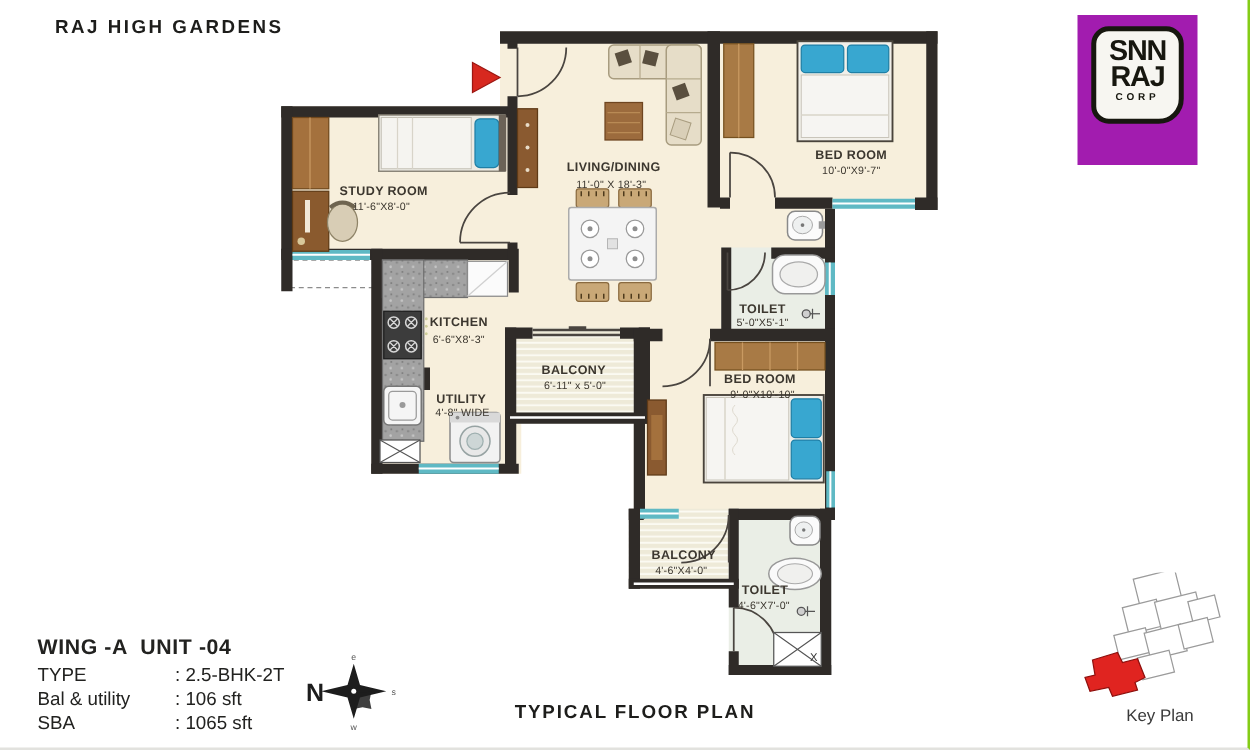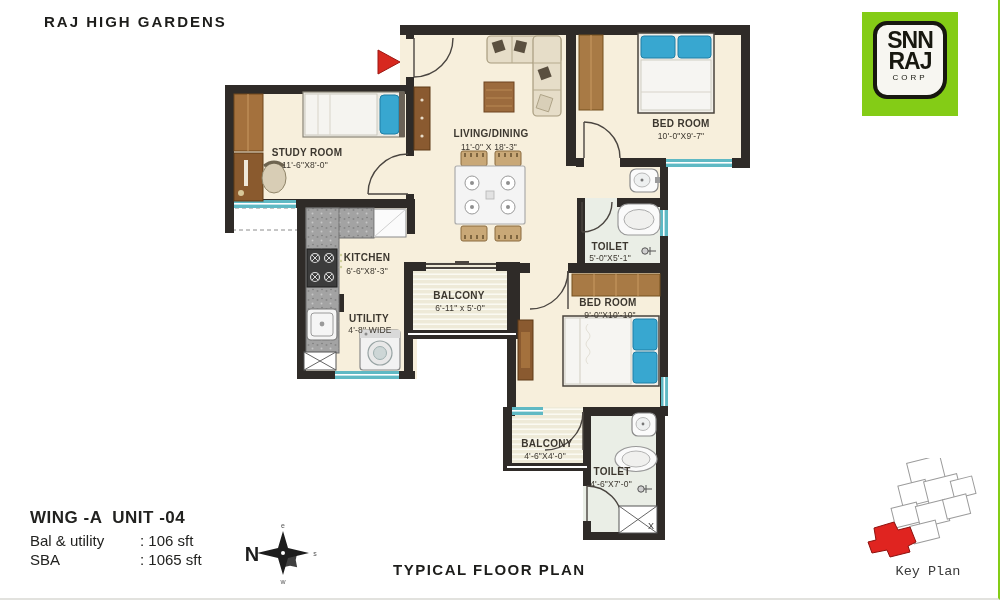--- a/index.html
+++ b/index.html
@@ -1,35 +1,35 @@
 <!DOCTYPE html>
 <html><head>
 <meta charset="utf-8">
 <style>
   html,body{margin:0;padding:0;background:#ffffff;}
   .canvas{position:relative;width:1000px;height:600px;background:#ffffff;overflow:hidden;
           font-family:"Liberation Sans", sans-serif;
           border-right:2px solid #84cc16;border-bottom:2px solid #e2e2de;box-sizing:border-box;}
   .page-title{position:absolute;left:44px;top:13px;font-size:15px;font-weight:bold;
           letter-spacing:2px;color:#1d1d1b;white-space:pre;}
-  .footer-title{position:absolute;left:393px;top:561px;width:230px;text-align:left;
+  .footer-title{position:absolute;left:393px;top:561px;width:230px;text-align:center;
           font-size:15px;font-weight:bold;letter-spacing:1.5px;color:#1d1d1b;}
-  .logo-wrap{position:absolute;left:862px;top:12px;width:96px;height:104px;background:#84cc16;}
+  .logo-wrap{position:absolute;left:862px;top:12px;width:96px;height:120px;background:#a21caf;}
   .logo-border{margin:9px auto 0;width:66px;height:70px;border:4px solid #17170f;
           border-radius:14px 14px 20px 14px;text-align:center;background:#f7f6f1;}
   .logo-line{font-size:23px;font-weight:bold;line-height:21px;letter-spacing:-1px;color:#17170f;}
   .logo-line.first{margin-top:5px;}
-  .logo-corp{font-size:8px;font-weight:normal;letter-spacing:3px;color:#17170f;margin-top:1px;}
+  .logo-corp{font-size:8px;font-weight:bold;letter-spacing:3px;color:#17170f;margin-top:1px;}
   .info-block{position:absolute;left:30px;top:508px;color:#222220;}
   .info-heading{font-size:17px;font-weight:bold;letter-spacing:0.5px;white-space:pre;margin-bottom:3px;}
   .info-row{display:flex;font-size:15px;line-height:19px;}
   .info-label{width:110px;}
   .info-value{white-space:pre;}
   .keyplan-wrap{position:absolute;left:860px;top:458px;width:136px;}
-  .keyplan-label{text-align:center;font-size:13.5px;color:#3a3a3a;margin-top:2px;font-family:Liberation Mono, monospace;}
+  .keyplan-label{text-align:center;font-size:13.5px;color:#3a3a3a;margin-top:2px;}
   .plan-svg{position:absolute;left:0;top:0;}
   svg text{font-family:"Liberation Sans", sans-serif;}
   .room-name{font-size:10px;font-weight:bold;fill:#3c372f;letter-spacing:0.3px;}
   .room-dims{font-size:8.5px;fill:#3c372f;letter-spacing:0.2px;}
 </style>
 </head>
 <body>
 
 <div class="canvas">
 
@@ -396,20 +396,24 @@
       <text x="252" y="561" font-size="20" font-weight="bold" fill="#1d1d1d" text-anchor="middle">N</text>
       <text x="283" y="528" font-size="7" fill="#555" text-anchor="middle">e</text>
       <text x="315" y="556" font-size="7" fill="#555" text-anchor="middle">s</text>
       <text x="283" y="584" font-size="7" fill="#555" text-anchor="middle">w</text>
     </g>
   </svg>
 
   <div class="info-block">
     <div class="info-heading">WING -A  UNIT -04</div>
     <div class="info-row">
+      <span class="info-label">TYPE</span>
+      <span class="info-value">: 2.5-BHK-2T</span>
+    </div>
+    <div class="info-row">
       <span class="info-label">Bal &amp; utility</span>
       <span class="info-value">: 106 sft</span>
     </div>
     <div class="info-row">
       <span class="info-label">SBA</span>
       <span class="info-value">: 1065 sft</span>
     </div>
   </div>
 
   <div class="footer-title">TYPICAL FLOOR PLAN</div>

